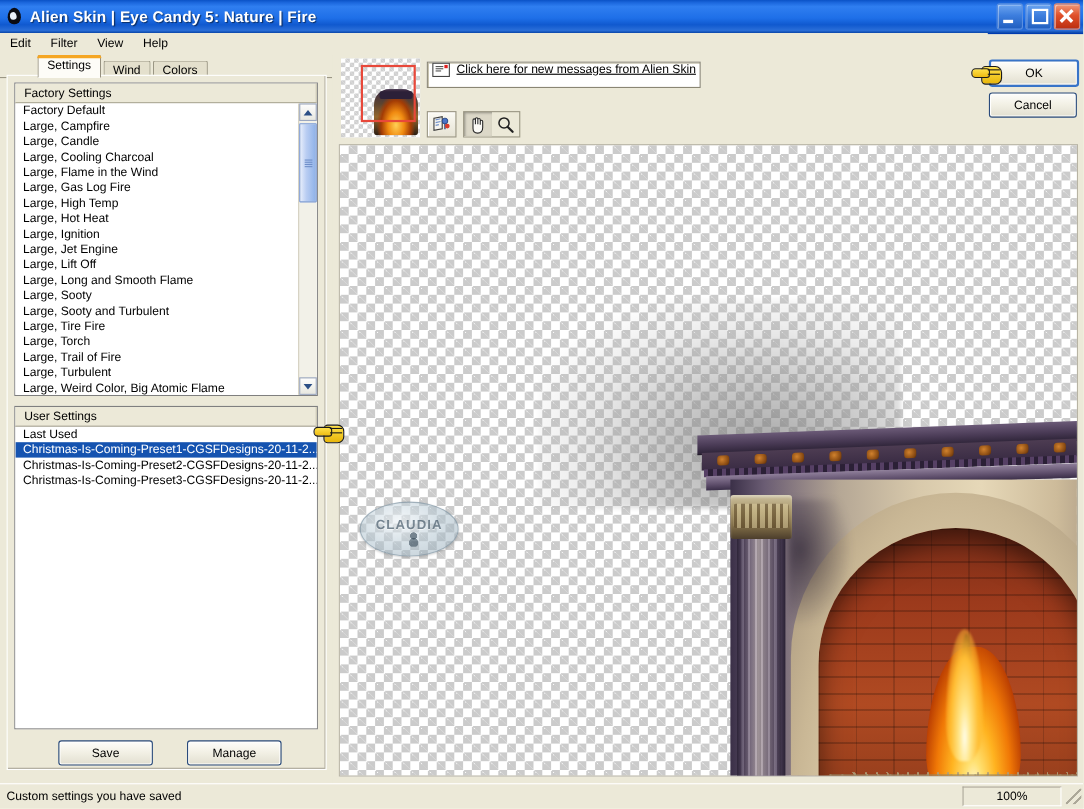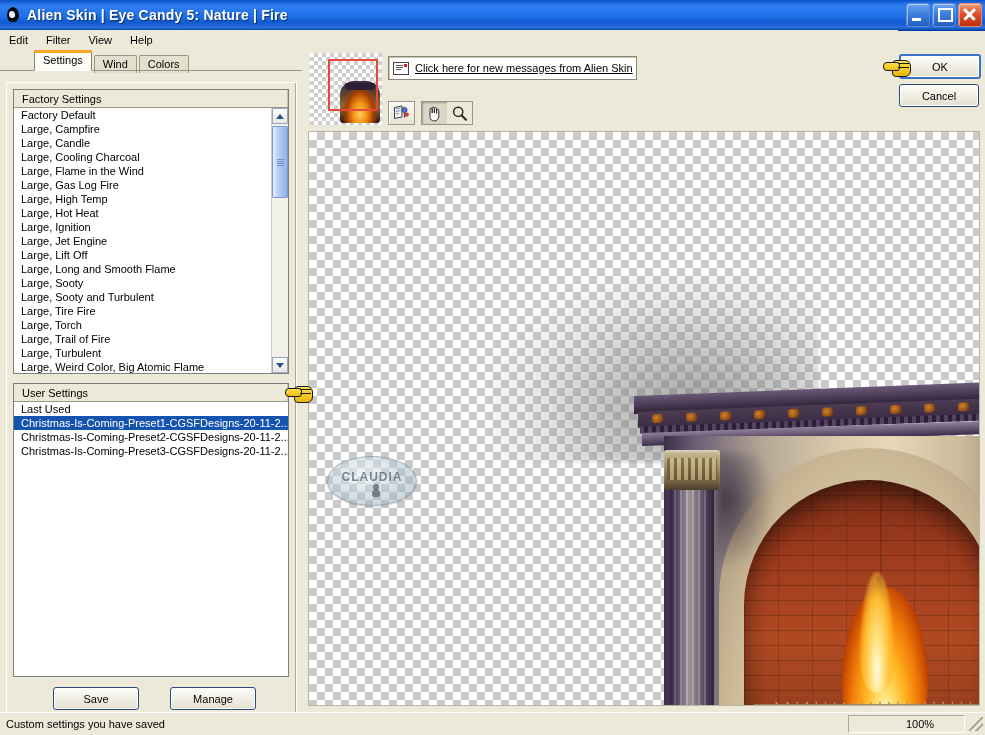--- a/index.html
+++ b/index.html
@@ -111,21 +111,21 @@
   .tab.active::before {
     content: ""; position: absolute; left: -1px; right: -1px; top: -1px;
     height: 3px; background: #f5a623;
     border-radius: 2px 2px 0 0;
   }
   .tabs-underline {
     position: absolute; left: 0; top: 20px; width: 302px; height: 1px;
     background: #9a9684;
   }
   .panel-body {
-    position: absolute; left: 6px; top: 32px; width: 289px; height: 630px;
+    position: absolute; left: 6px; top: 18px; width: 289px; height: 630px;
     background: #ece9d8;
     border: 1px solid #ffffff;
     box-shadow: inset -1px -1px 0 #aca899;
   }
 
   
   .groupbox {
     position: absolute;
     background: #ffffff;
     border: 1px solid #7f7f7f;
@@ -227,21 +227,21 @@
     content: ""; position: absolute; left: 5px; top: 2px; right: 5px; height: 7px;
     background: #2c2038; border-radius: 2px;
   }
   .thumb-view {
     position: absolute; left: 18px; top: 6px; width: 50px; height: 52px;
     border: 2px solid #e8483a; box-sizing: border-box;
   }
   .msgbar {
     position: absolute; left: 86px; top: 6px; width: 243px; height: 22px;
     background: #ffffff; border: 1px solid #8a8674;
-    display: flex; align-items: center; padding-left: 4px;
+    display: flex; padding-left: 4px;
     box-shadow: inset 1px 1px 0 #c8c4b0;
   }
   .msg-icon {
     width: 14px; height: 11px; background: #fff;
     border: 1px solid #444; position: relative; flex: none; margin-right: 6px;
   }
   .msg-icon i {
     position: absolute; left: 2px; height: 1px; background: #555; width: 7px;
   }
   .msg-icon i:nth-child(1) { top: 2px; }
@@ -496,21 +496,21 @@
     display: flex; align-items: center;
   }
   .status-left {
     flex: 1; padding-left: 6px; font-size: 11px; color: #000;
   }
   .status-cell {
     width: 88px; height: 16px; margin-right: 4px;
     border-left: 1px solid #aca899; border-top: 1px solid #aca899;
     border-right: 1px solid #fff; border-bottom: 1px solid #fff;
     display: flex; align-items: center; justify-content: center;
-    font-size: 11px; color: #000; padding-left: 27px;
+    font-size: 11px; color: #000;
   }
   .status-grip {
     width: 14px; height: 14px; margin-right: 2px;
     background:
       linear-gradient(135deg, transparent 45%, #aca899 45%, #aca899 55%, transparent 55%),
       linear-gradient(135deg, transparent 70%, #aca899 70%, #aca899 80%, transparent 80%);
   }
 </style>
 </head>
 <body>

